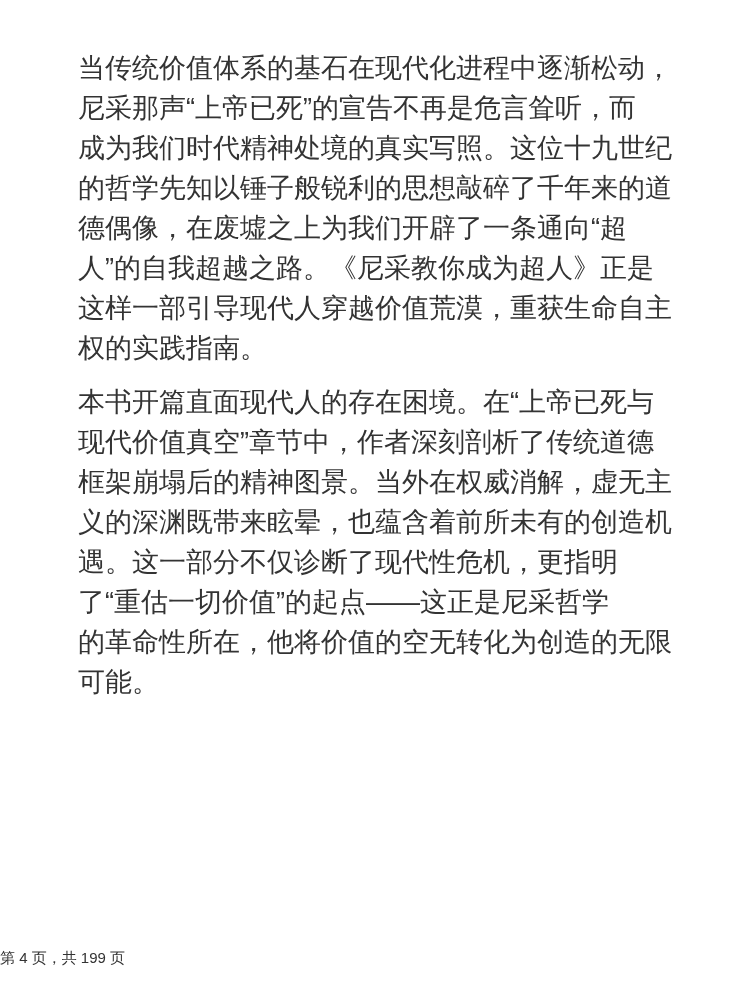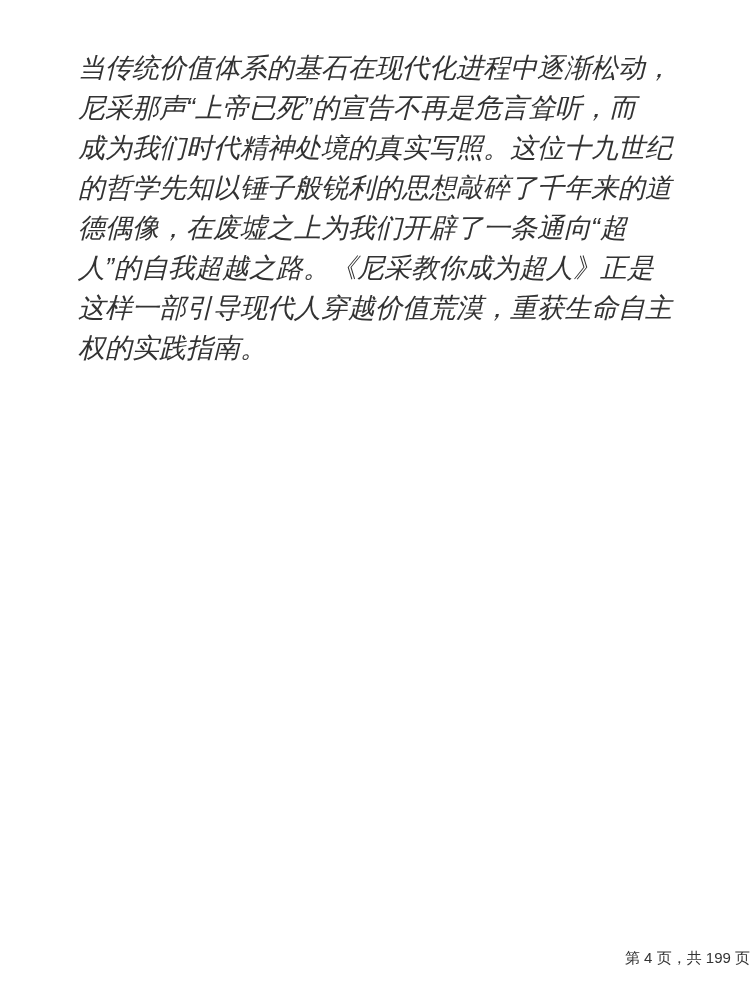--- a/index.html
+++ b/index.html
@@ -22,42 +22,49 @@
     width: 606px;
     overflow: hidden;
   }
   .para {
     font-size: 27px;
     line-height: 40px;
     color: #333333;
     letter-spacing: 0;
     white-space: pre;
     margin: 0 0 14px 0;
-    font-style: italic;
   }
   .para:last-child { margin-bottom: 0; }
   .footer {
     position: absolute;
     left: 0;
     top: 948px;
     width: 750px;
-    text-align: right;
+    text-align: left;
     font-size: 15px;
     line-height: 20px;
     color: #333333;
   }
 </style>
 </head>
 <body>
 
 <div class="page">
   <div class="content">
     <div class="para">当传统价值体系的基石在现代化进程中逐渐松动，
 尼采那声“上帝已死”的宣告不再是危言耸听，而
 成为我们时代精神处境的真实写照。这位十九世纪
 的哲学先知以锤子般锐利的思想敲碎了千年来的道
 德偶像，在废墟之上为我们开辟了一条通向“超
 人”的自我超越之路。《尼采教你成为超人》正是
 这样一部引导现代人穿越价值荒漠，重获生命自主
 权的实践指南。</div>
+    <div class="para">本书开篇直面现代人的存在困境。在“上帝已死与
+现代价值真空”章节中，作者深刻剖析了传统道德
+框架崩塌后的精神图景。当外在权威消解，虚无主
+义的深渊既带来眩晕，也蕴含着前所未有的创造机
+遇。这一部分不仅诊断了现代性危机，更指明
+了“重估一切价值”的起点——这正是尼采哲学
+的革命性所在，他将价值的空无转化为创造的无限
+可能。</div>
   </div>
   <div class="footer">第 4 页，共 199 页</div>
 </div>
 
 </body></html>

